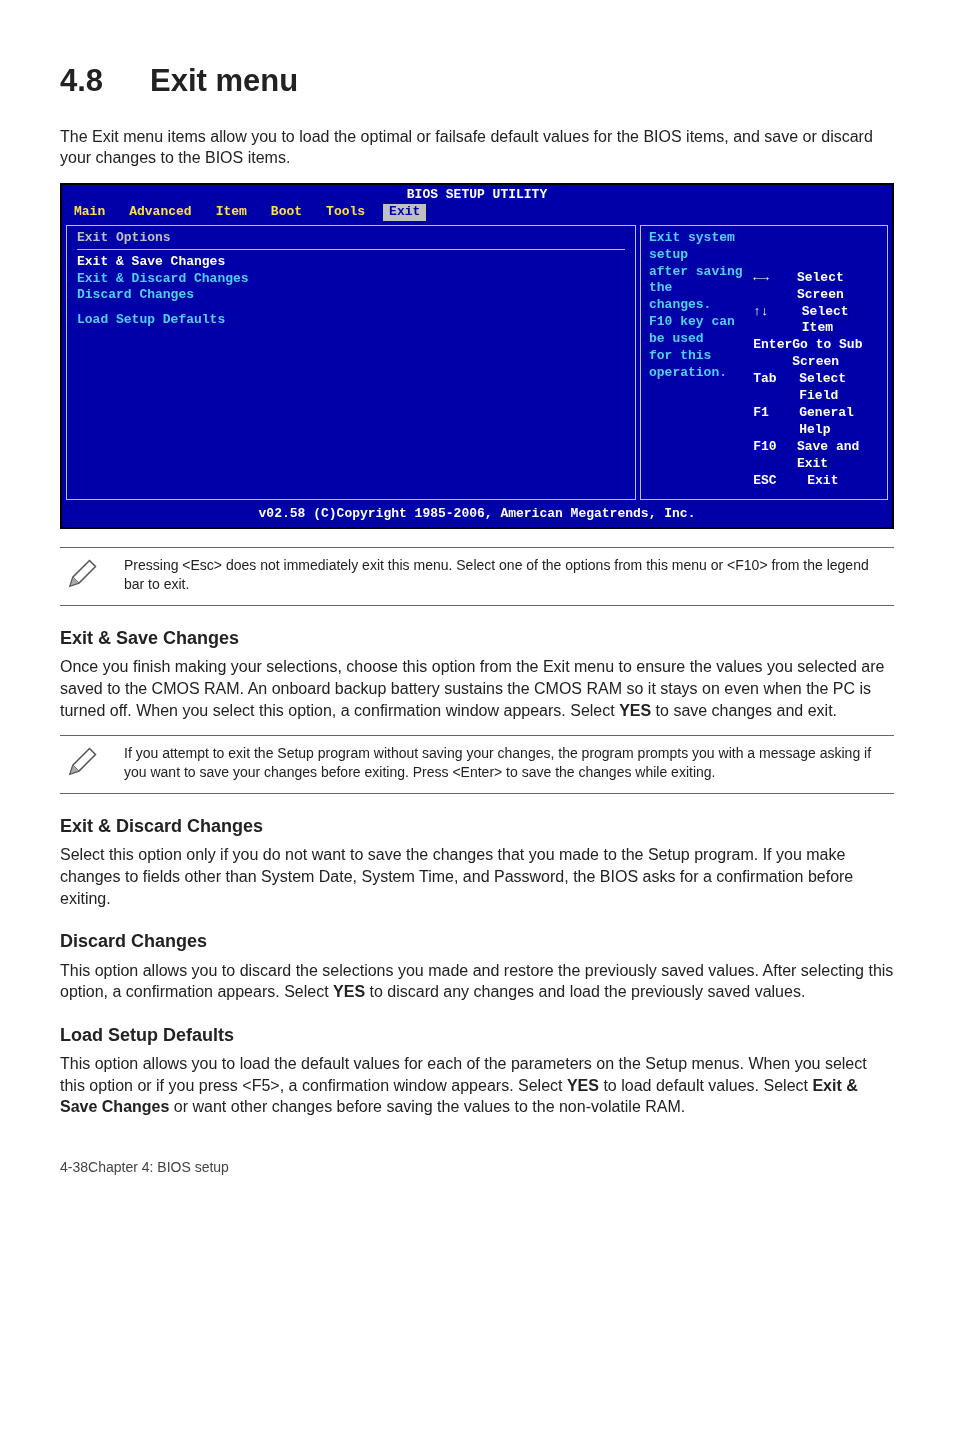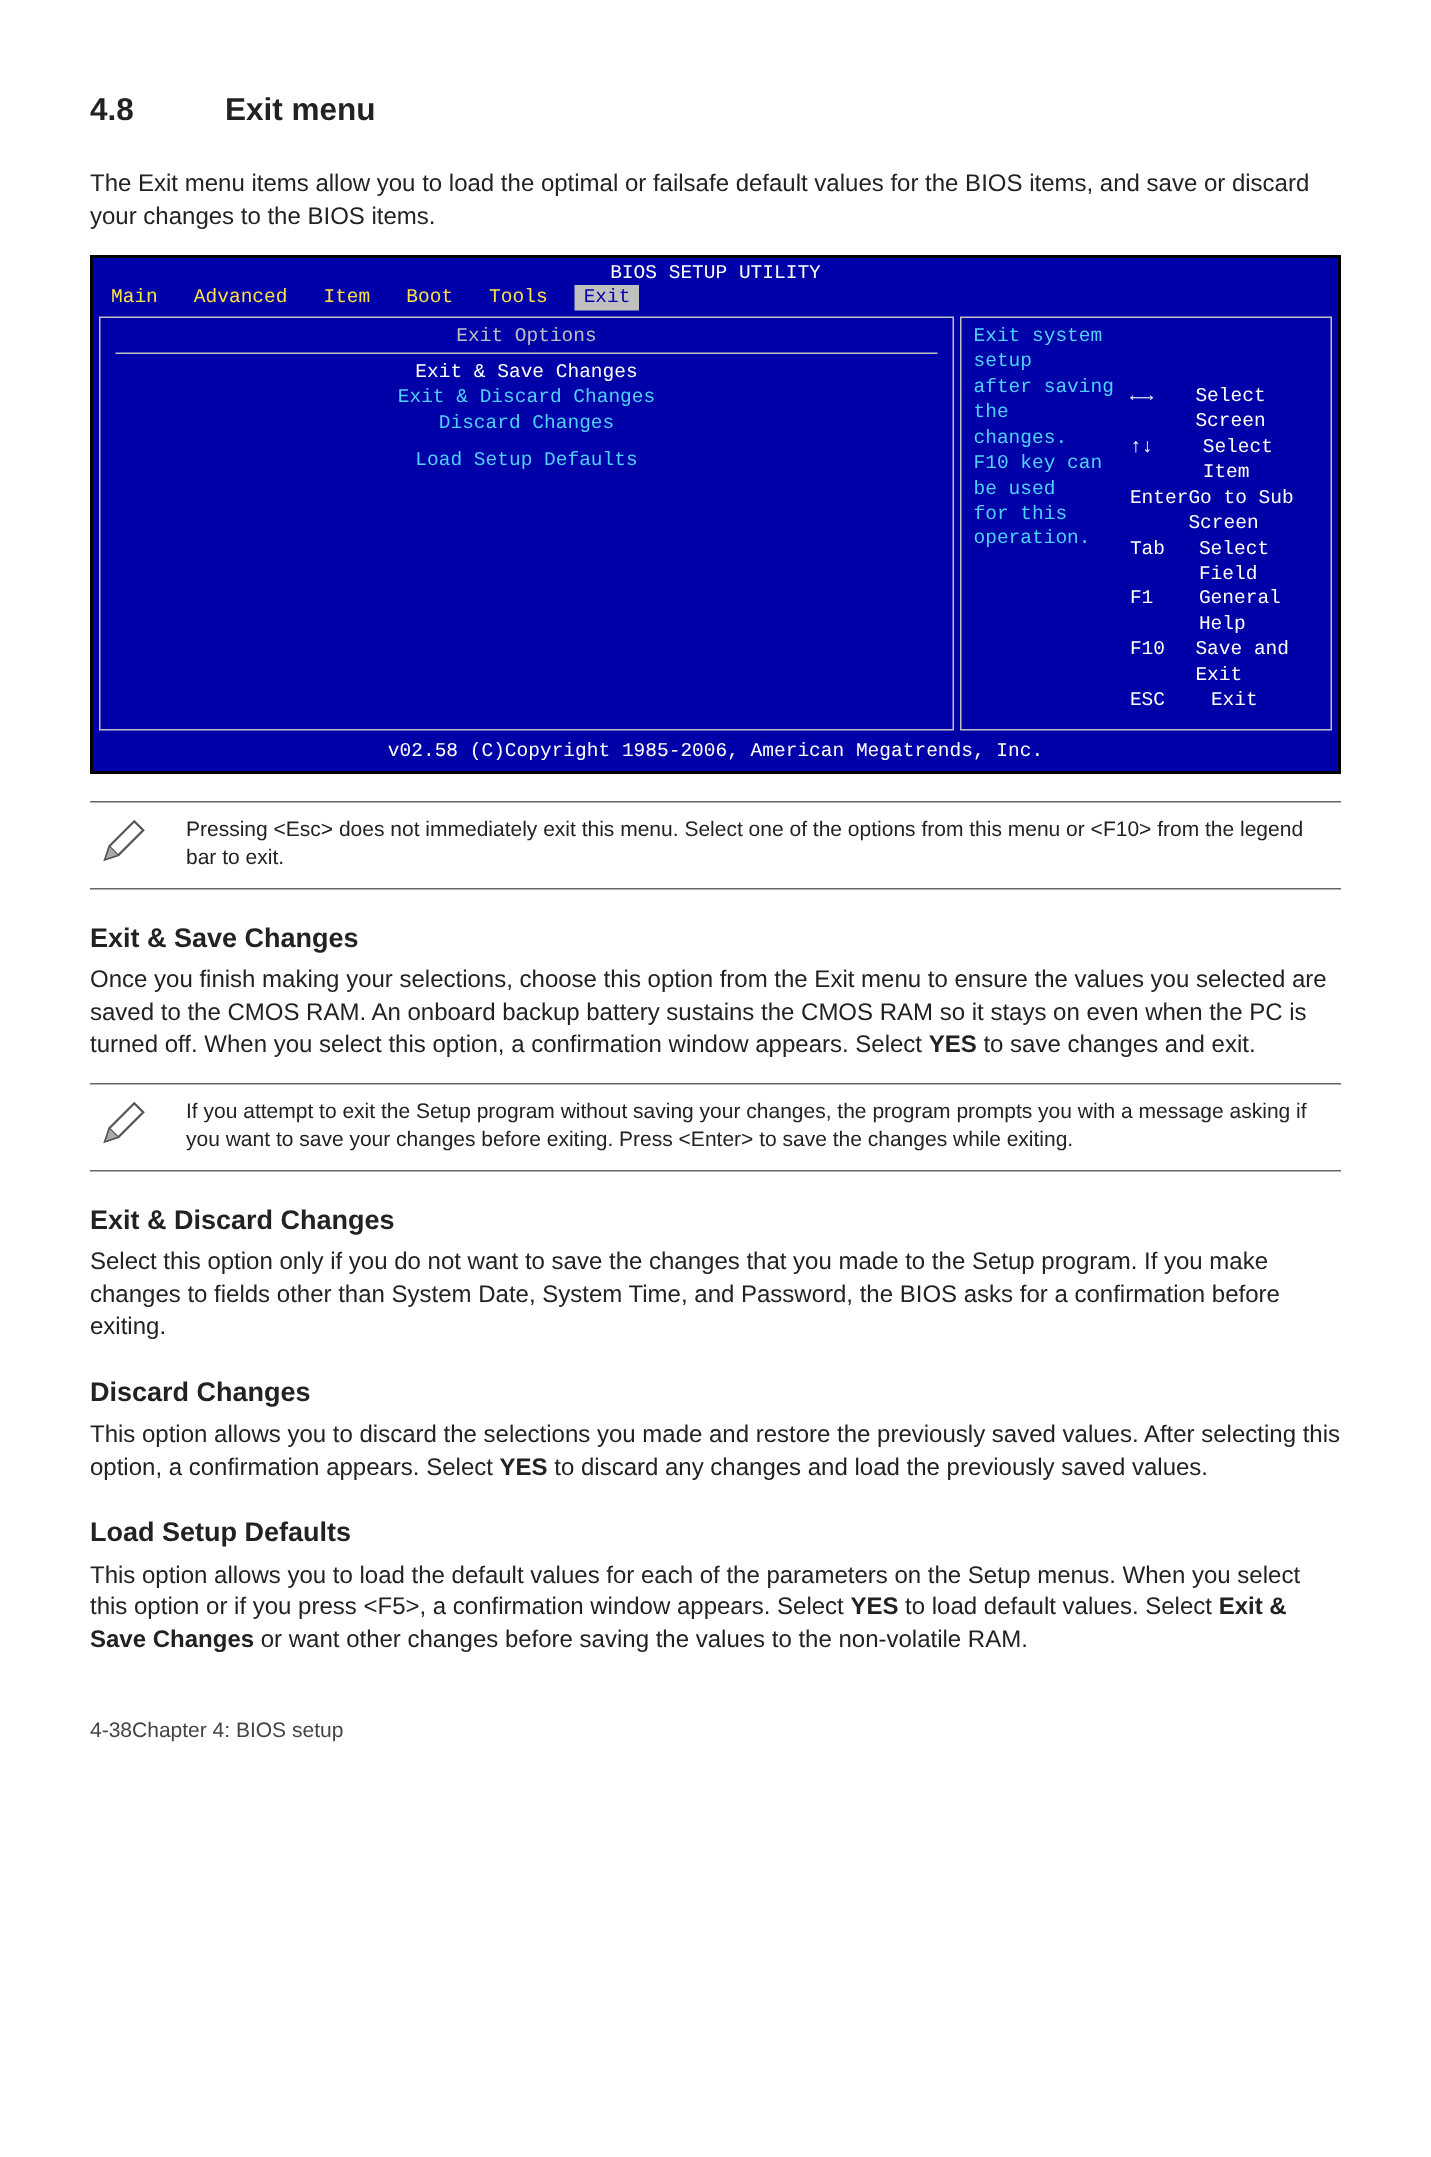--- a/index.html
+++ b/index.html
@@ -6,37 +6,37 @@
     font-family: Arial, Helvetica, sans-serif;
     font-size: 16px;
     color: #222;
     margin: 0;
     padding: 60px 60px 40px 60px;
     width: 954px;
     box-sizing: border-box;
     line-height: 1.35;
   }
   h1 {
-    font-size: 21px;
+    font-size: 31px;
     font-weight: bold;
     margin: 0 0 24px 0;
   }
   .sec-num { display:inline-block; width: 90px; }
   p { margin: 0 0 14px 0; }
   h2.sub {
     font-size: 18px;
     font-weight: bold;
     margin: 20px 0 6px 0;
   }
 
   
   .bios {
     font-family: "Courier New", monospace;
     font-size: 13px;
-    font-weight: normal;
+    font-weight: bold;
     background: #0000a8;
     color: #fff;
     border: 2px solid #000;
     margin: 10px 0 18px 0;
     line-height: 1.3;
   }
   .bios-titlebar {
     color: #fff;
     text-align: center;
     padding: 2px 0 0 0;
@@ -57,21 +57,20 @@
   }
   .bios-body {
     display: flex;
   }
   .bios-left {
     flex: 1;
     border: 1px solid #c0c0c0;
     margin: 0 4px 4px 4px;
     padding: 4px 10px 110px 10px;
     background: #0000a8;
-    text-align: center;
   }
   .bios-left .opt-title {
     color: #c0c0c0;
   }
   .bios-left hr {
     border: none;
     border-top: 1px solid #c0c0c0;
     margin: 2px 0 4px 0;
   }
   .bios-left .item { color: #50d0ff; }

